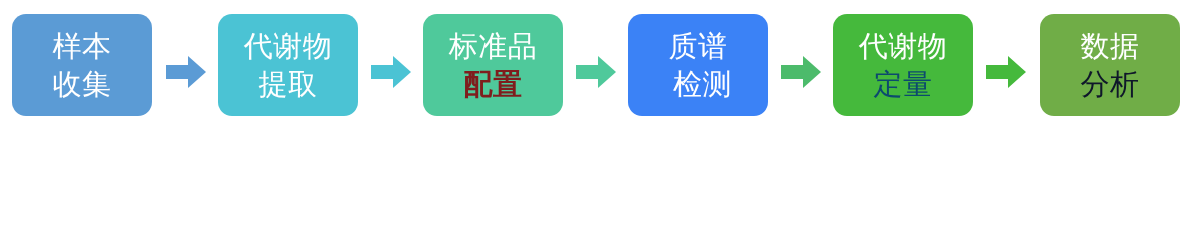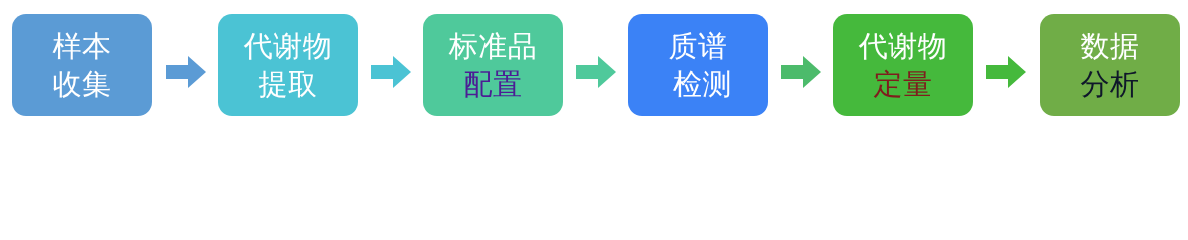--- a/index.html
+++ b/index.html
@@ -79,21 +79,21 @@
   </div>
 
   <div class="flow-arrow" style="left: 371px;">
     <svg viewBox="0 0 40 32">
       <polygon points="0,9 22,9 22,0 40,16 22,32 22,23 0,23" fill="#4BC3D4"></polygon>
     </svg>
   </div>
 
   <div class="flow-step" style="background-color: rgb(79, 201, 155); left: 423px;">
     <div class="step-label" style="color: rgb(255, 255, 255);">标准品</div>
-    <div class="step-label" style="color: #4c1d95;">配置</div>
+    <div class="step-label" style="color: #7f1d1d; font-weight: bold;">配置</div>
   </div>
 
   <div class="flow-arrow" style="left: 576px;">
     <svg viewBox="0 0 40 32">
       <polygon points="0,9 22,9 22,0 40,16 22,32 22,23 0,23" fill="#4FC99B"></polygon>
     </svg>
   </div>
 
   <div class="flow-step" style="background-color: #3b82f6; left: 628px;">
     <div class="step-label" style="color: rgb(255, 255, 255);">质谱</div>
@@ -101,21 +101,21 @@
   </div>
 
   <div class="flow-arrow" style="left: 781px;">
     <svg viewBox="0 0 40 32">
       <polygon points="0,9 22,9 22,0 40,16 22,32 22,23 0,23" fill="#4CBB6B"></polygon>
     </svg>
   </div>
 
   <div class="flow-step" style="background-color: rgb(69, 185, 60); left: 833px;">
     <div class="step-label" style="color: rgb(255, 255, 255);">代谢物</div>
-    <div class="step-label" style="color: #7f1d1d;">定量</div>
+    <div class="step-label" style="color: #0c4a6e;">定量</div>
   </div>
 
   <div class="flow-arrow" style="left: 986px;">
     <svg viewBox="0 0 40 32">
       <polygon points="0,9 22,9 22,0 40,16 22,32 22,23 0,23" fill="#45B93C"></polygon>
     </svg>
   </div>
 
   <div class="flow-step" style="background-color: rgb(112, 173, 71); left: 1040px;">
     <div class="step-label" style="color: rgb(255, 255, 255);">数据</div>

